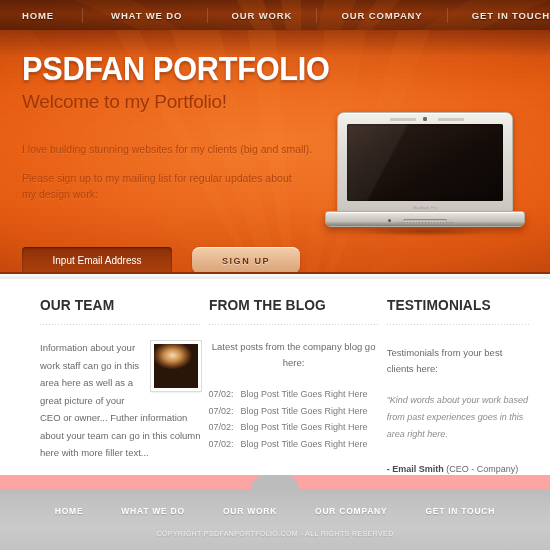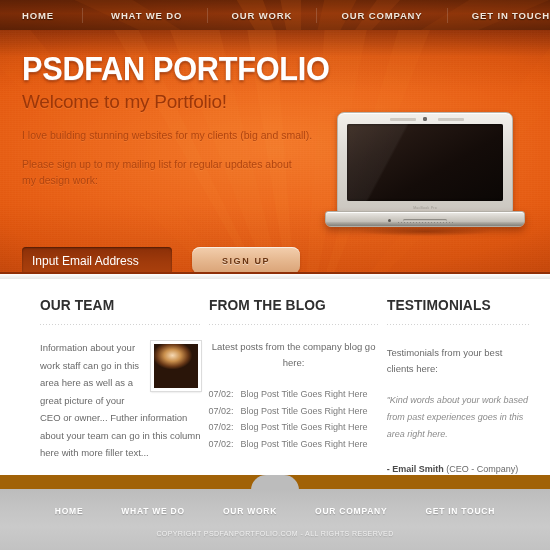--- a/index.html
+++ b/index.html
@@ -3,21 +3,21 @@
 <meta charset="utf-8">
 <style>
   * { margin:0; padding:0; box-sizing:border-box; }
   html, body { width:550px; height:550px; }
   body {
     font-family: "Liberation Sans", sans-serif;
     background:#ffffff;
     overflow:hidden;
     -webkit-font-smoothing:antialiased;
   }
-  #page { position:relative; width:550px; height:550px; overflow:hidden; background:#a16207; }
+  #page { position:relative; width:550px; height:550px; overflow:hidden; background:#fca5a5; }
 
   
   .topnav {
     position:relative;
     height:30px;
     background:
       linear-gradient(180deg, rgba(0,0,0,.30) 0%, rgba(0,0,0,.10) 45%, rgba(0,0,0,.34) 100%),
       radial-gradient(120% 400% at 58% 130%, #b24410 0%, #8c3208 45%, #72260a 100%);
     overflow:hidden;
   }
@@ -80,40 +80,41 @@
   .welcome {
     margin-top:6px;
     font-size:19px;
     color:#9c3709;
     font-weight:normal;
     letter-spacing:-.25px;
     text-shadow:0 1px 0 rgba(255,150,80,.30);
     white-space:nowrap;
   }
   .hero-p {
-    margin-top:14px;
+    margin-top:28px;
     font-size:10.5px;
     line-height:16px;
     color:#b04510;
     text-shadow:0 1px 0 rgba(255,160,90,.25);
   }
   .hero-p.second { margin-top:13px; width:270px; }
 
   .signup-row { position:absolute; left:22px; top:217px; display:flex; align-items:center; z-index:4; }
   .email-input {
     width:150px; height:27px;
     border:none; outline:none;
     border-radius:4px;
     background:linear-gradient(180deg,#8a2f08 0%, #a03a0b 55%, #ab400d 100%);
     box-shadow:inset 0 1px 2px rgba(0,0,0,.45), 0 1px 0 rgba(255,150,90,.25);
     color:#ffffff;
     font-family:"Liberation Sans", sans-serif;
-    font-size:12px;
+    font-size:10px;
     padding:0 10px;
     font-weight:normal;
+    text-align:center;
   }
   .email-input::placeholder { color:#ffffff; opacity:1; }
   .signup-btn {
     margin-left:20px;
     width:108px; height:27px;
     border:none; cursor:pointer;
     border-radius:8px;
     background:linear-gradient(180deg,#f3cfae 0%, #e6b890 48%, #d9a275 100%);
     box-shadow:inset 0 1px 0 rgba(255,255,255,.65), 0 1px 2px rgba(120,35,0,.45);
     color:#6b3512;

